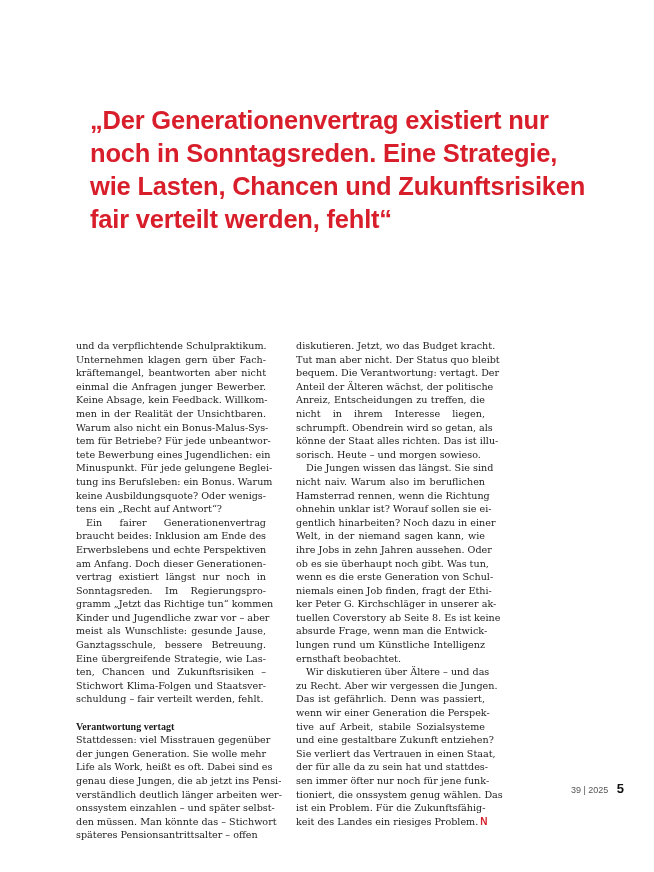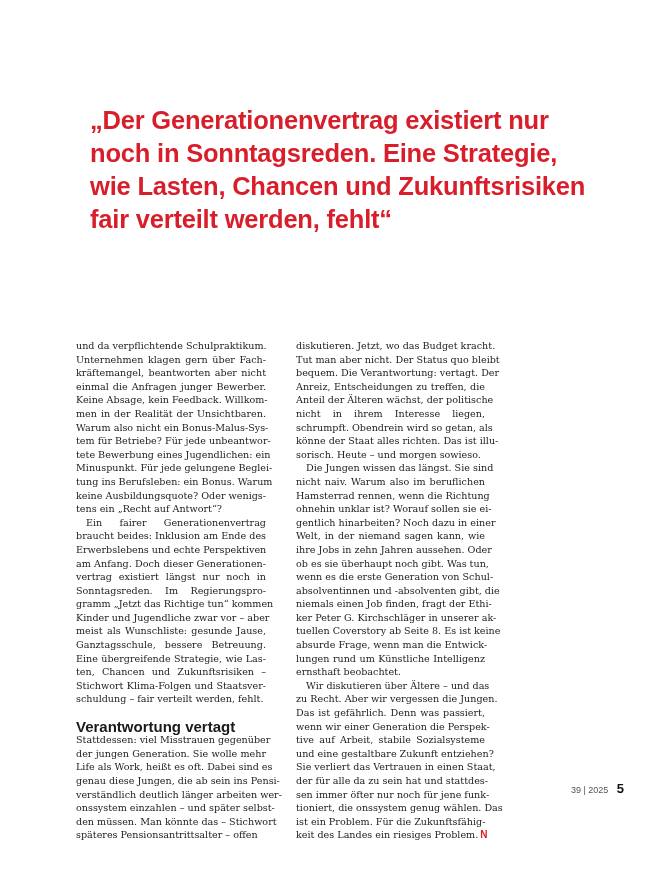--- a/index.html
+++ b/index.html
@@ -14,22 +14,22 @@
     position: absolute; top: 339px; width: 190px;
     font-family: "DejaVu Serif", serif; font-size: 9.6px; line-height: 13.6px; color: #222222;
   }
   .col-left { left: 76px; }
   .col-right { left: 296px; width: 189px; }
   .ln { display: block; white-space: nowrap; text-align: justify; text-align-last: justify; height: 13.6px; overflow: visible; }
   .ln.last { text-align-last: left; }
   .ln.indent { padding-left: 10px; }
   .gap { display: block; height: 13.6px; }
   .subhead {
-    display: block; font-family: Liberation Sans, sans-serif; font-weight: 700;
-    font-size: 15px; line-height: 13.6px; color: #1a1a1a;
+    display: block; font-family: Liberation Serif, serif; font-weight: 700;
+    font-size: 10px; line-height: 13.6px; color: #1a1a1a;
   }
   .endmark { color: #d81e2a; font-family: "Liberation Sans", sans-serif; font-weight: 900; font-size: 10px; margin-left: 2px; }
   .folio {
     position: absolute; right: 30px; top: 781px;
     font-family: "Liberation Sans", sans-serif; color: #555555; font-size: 9px;
   }
   .folio .pg { font-weight: 700; font-size: 13px; color: #111111; margin-left: 6px; }
 </style>
 </head>
 <body>
@@ -72,51 +72,50 @@
       <span class="ln">ten, Chancen und Zukunftsrisiken –</span>
       <span class="ln">Stichwort Klima-Folgen und Staatsver-</span>
       <span class="ln last">schuldung – fair verteilt werden, fehlt.</span>
     </div>
   <span class="gap"></span>
   <span class="subhead">Verantwortung vertagt</span>
   <div id="left-c">
       <span class="ln">Stattdessen: viel Misstrauen gegenüber</span>
       <span class="ln">der jungen Generation. Sie wolle mehr</span>
       <span class="ln">Life als Work, heißt es oft. Dabei sind es</span>
-      <span class="ln">genau diese Jungen, die ab sein ins Pensi-</span>
+      <span class="ln">genau diese Jungen, die ab jetzt ins Pensi-</span>
       <span class="ln">verständlich deutlich länger arbeiten wer-</span>
       <span class="ln">onssystem einzahlen – und später selbst-</span>
       <span class="ln">den müssen. Man könnte das – Stichwort</span>
       <span class="ln last">späteres Pensionsantrittsalter – offen</span>
     </div>
 </div>
 
 <div class="col col-right">
   <div id="right-a">
       <span class="ln">diskutieren. Jetzt, wo das Budget kracht.</span>
       <span class="ln">Tut man aber nicht. Der Status quo bleibt</span>
       <span class="ln">bequem. Die Verantwortung: vertagt. Der</span>
+      <span class="ln">Anteil der Älteren wächst, der politische</span>
       <span class="ln">Anreiz, Entscheidungen zu treffen, die</span>
-      <span class="ln">Anteil der Älteren wächst, der politische</span>
       <span class="ln">nicht in ihrem Interesse liegen,</span>
       <span class="ln">schrumpft. Obendrein wird so getan, als</span>
       <span class="ln">könne der Staat alles richten. Das ist illu-</span>
       <span class="ln last">sorisch. Heute – und morgen sowieso.</span>
     </div>
   <div id="right-b">
       <span class="ln indent">Die Jungen wissen das längst. Sie sind</span>
       <span class="ln">nicht naiv. Warum also im beruflichen</span>
       <span class="ln">Hamsterrad rennen, wenn die Richtung</span>
       <span class="ln">ohnehin unklar ist? Worauf sollen sie ei-</span>
       <span class="ln">gentlich hinarbeiten? Noch dazu in einer</span>
       <span class="ln">Welt, in der niemand sagen kann, wie</span>
       <span class="ln">ihre Jobs in zehn Jahren aussehen. Oder</span>
       <span class="ln">ob es sie überhaupt noch gibt. Was tun,</span>
       <span class="ln">wenn es die erste Generation von Schul-</span>
-      <span class="ln">absolventinnen und -absolventen gibt, die</span>
       <span class="ln">niemals einen Job finden, fragt der Ethi-</span>
       <span class="ln">ker Peter G. Kirchschläger in unserer ak-</span>
       <span class="ln">tuellen Coverstory ab Seite 8. Es ist keine</span>
       <span class="ln">absurde Frage, wenn man die Entwick-</span>
       <span class="ln">lungen rund um Künstliche Intelligenz</span>
       <span class="ln last">ernsthaft beobachtet.</span>
     </div>
   <div id="right-c">
       <span class="ln indent">Wir diskutieren über Ältere – und das</span>
       <span class="ln">zu Recht. Aber wir vergessen die Jungen.</span>

